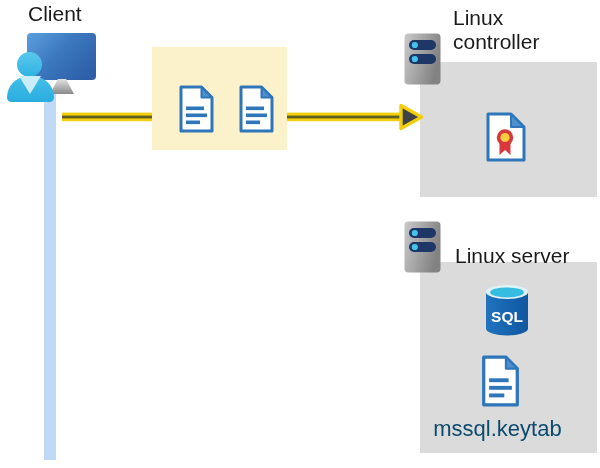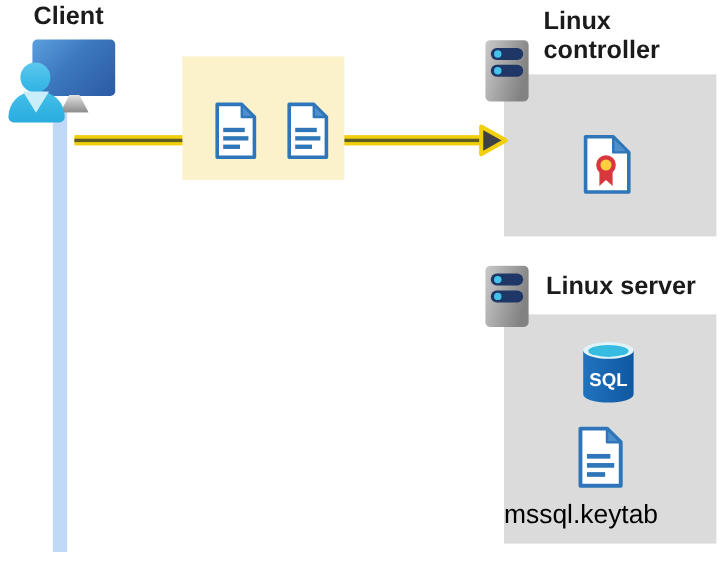--- a/index.html
+++ b/index.html
@@ -2,28 +2,28 @@
 <html style="--highlight-box: #FBF2CC; --group-box: #DBDBDB; --arrow-yellow: #F2CE0C; --arrow-core: #5E5E20; --arrowhead: #3E4145; --client-line-blue: #C0D9F6; --doc-blue: #2E76B9; --doc-fold-blue: #4E90CB; --sql-body-blue: #14599F; --sql-top-cyan: #35BCE0; --cert-red: #D8383D; --cert-yellow: #FFCE3E; --server-pill-navy: #1E3766; --server-dot-cyan: #44C4ED; --heading-text: #1B1B1B; --label-text: #3E3E3E;"><head>
 <meta charset="utf-8">
 <style>
   html,body{margin:0;padding:0;background:#fff;}
   .canvas{
     position:relative;width:600px;height:468px;background:#fff;overflow:hidden;
     font-family:"Liberation Sans",sans-serif;
   }
   .abs{position:absolute;}
   .label{position:absolute;white-space:pre;color:#3d3d3d;}
-  .h1{font-weight:700;color:#1b1b1b;font-size:21px;line-height:24px;}
+  .h1{font-weight:400;color:#1b1b1b;font-size:21px;line-height:24px;}
   .client-label{left:28px;top:2px;}
   .dc-label{left:453px;top:6px;width:122px;white-space:normal;}
-  .linux-label{left:455px;top:227px;}
+  .linux-label{left:455px;top:244px;}
   .ticket{font-size:20px;top:54px;color:#3f3f3f;}
   .tgt{left:176px;}
   .spn{left:230px;}
-  .keytab-label{left:420px;top:416px;width:155px;font-size:22px;color:#000000;white-space:normal;}
+  .keytab-label{left:420px;top:416px;width:155px;text-align:center;font-size:22px;color:#0c4a6e;white-space:normal;}
 
   .blue-line{left:44px;top:91px;width:12px;height:369px;background:var(--client-line-blue,#C0D9F6);z-index:0;}
   .arrow-svg{left:0;top:0;z-index:1;pointer-events:none;}
 
   .yellow-box{left:152px;top:47px;width:135px;height:103px;background:var(--highlight-box,#FBF2CC);z-index:2;}
   .group-box{background:var(--group-box,#DBDBDB);z-index:0;}
   .dc-box{left:420px;top:62px;width:177px;height:135px;}
   .linux-box{left:420px;top:262px;width:177px;height:191px;}
 
   .doc{z-index:3;}

